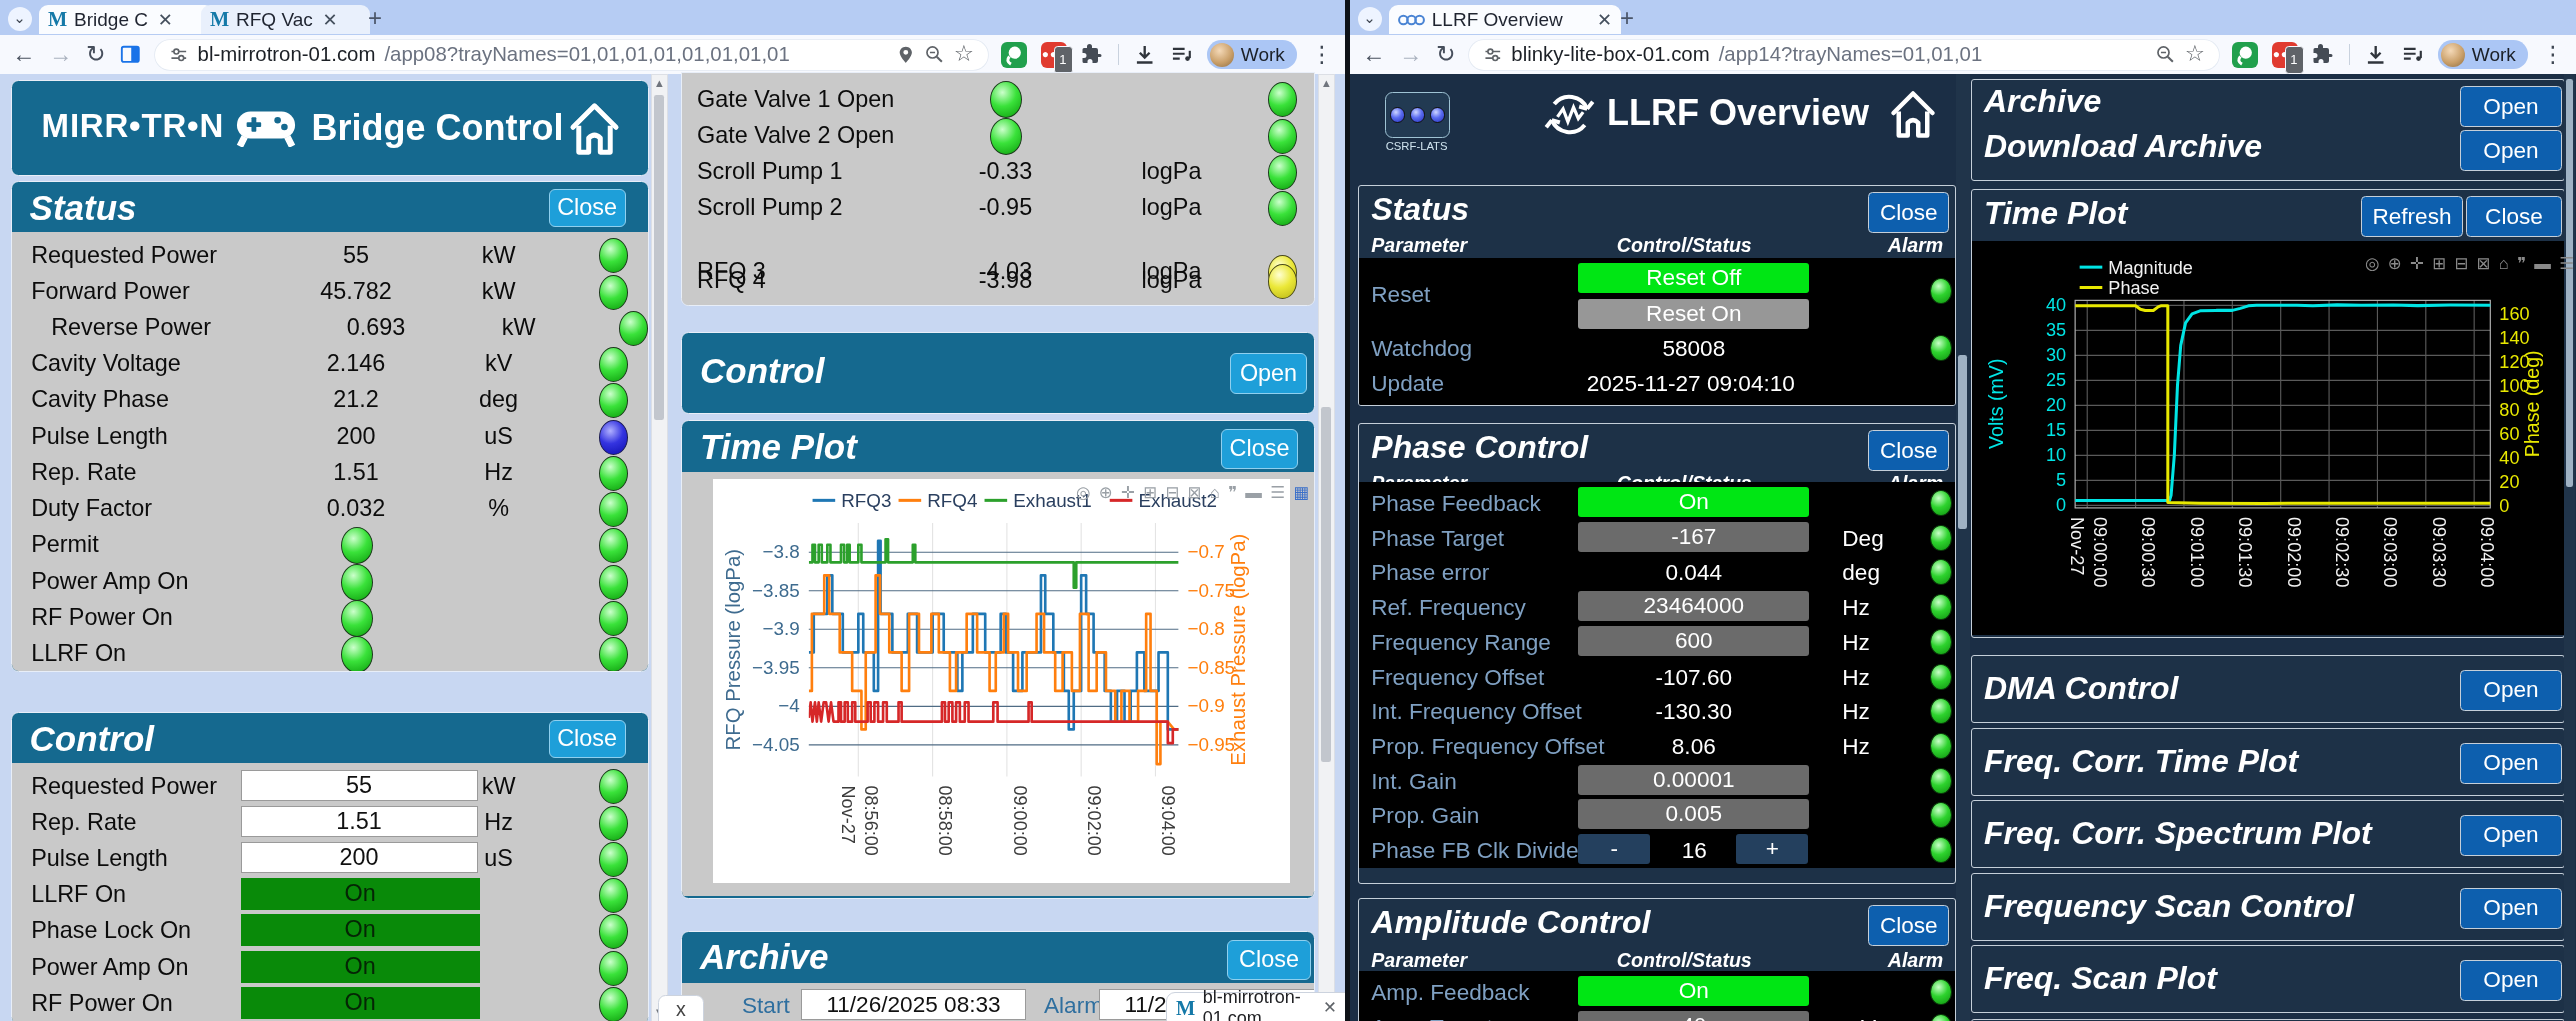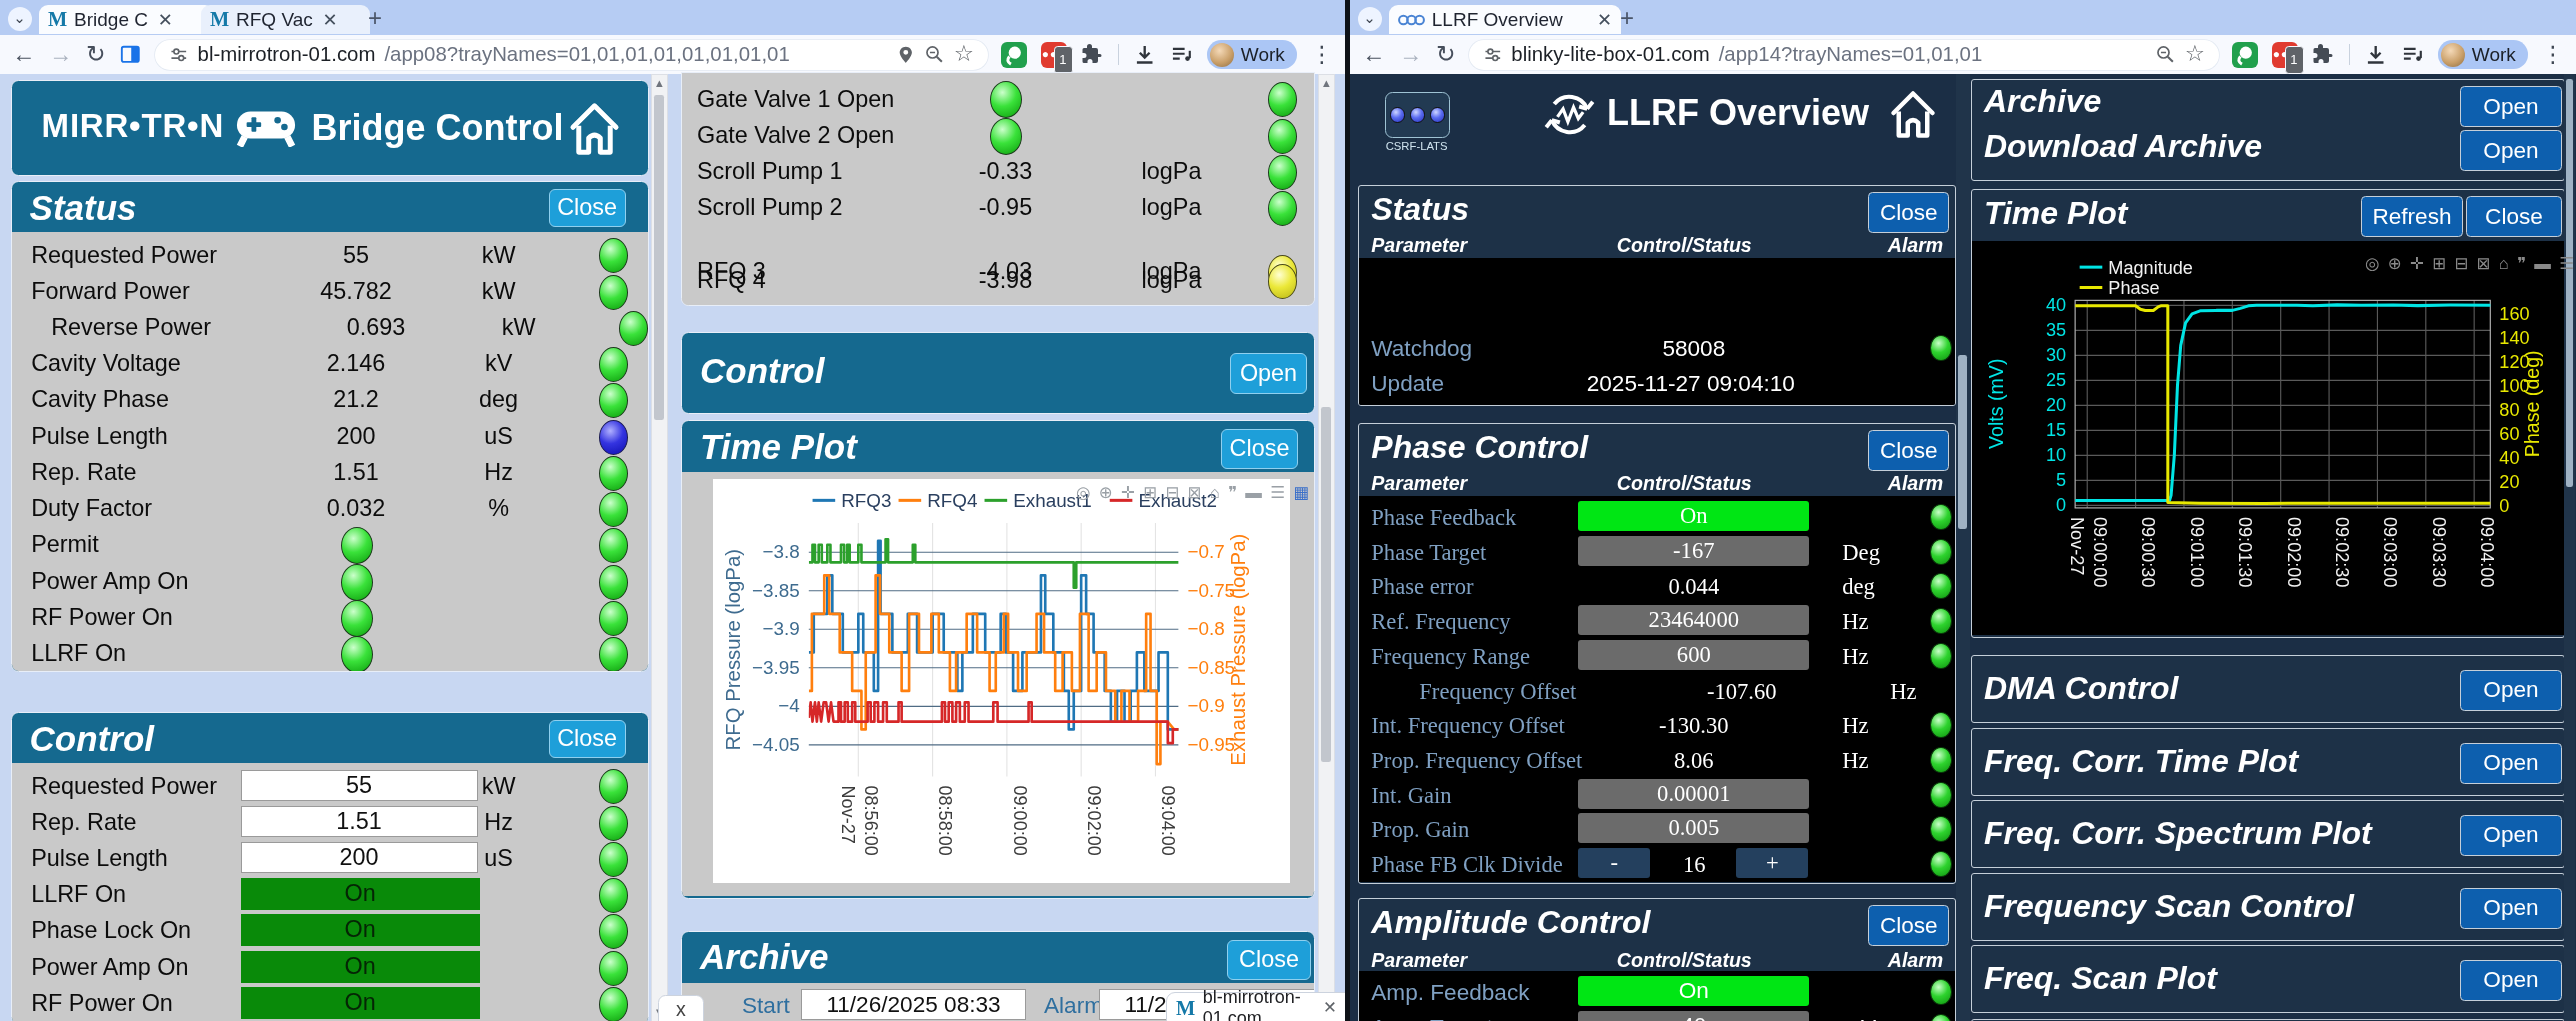--- a/index.html
+++ b/index.html
@@ -567,41 +567,47 @@
 
     <div class="rcard" style="left:8.3px;top:185px;width:596px;height:219px;">
       <span class="rtitle">Status</span>
       <div class="rbtn" style="left:509px;top:6px;width:79px;height:39px;">Close</div>
       <div class="colhdr" style="top:48px;">
         <span class="ch-p">Parameter</span>
         <span class="ch-c">Control/Status</span>
         <span class="ch-a">Alarm</span>
       </div>
       <div class="rbody" style="top:72px;height:147px;" id="r-status-body">
+          <div class="rrow" style="top: 0px; height: 72px;">
+            <div class="rlbl2" style="top: 24px;">Reset</div>
+            <div class="gbtn green" style="top: 4.5px;">Reset Off</div>
+            <div class="gbtn gray" style="top: 41px;">Reset On</div>
+            <div class="rled" style="top: 19.6px;"></div>
+          </div>
           <div class="rrow" style="top: 72px;">
             <div class="rlbl2">Watchdog</div>
             <div class="rval2">58008</div>
             <div class="rled" style="top: 5.3px;"></div>
           </div>
           <div class="rrow" style="top: 107px;">
             <div class="rlbl2">Update</div>
             <div class="rval2" style="left: 143px; width: 377px;">2025-11-27 09:04:10</div>
           </div>
         </div>
     </div>
 
     <div class="rcard" style="left:8.3px;top:423px;width:596px;height:459px;">
       <span class="rtitle">Phase Control</span>
       <div class="rbtn" style="left:509px;top:6px;width:79px;height:39px;">Close</div>
       <div class="colhdr" style="top:48px;">
         <span class="ch-p">Parameter</span>
         <span class="ch-c">Control/Status</span>
         <span class="ch-a">Alarm</span>
       </div>
-      <div class="rbody" style="top:72px;height:386px;font-family:Liberation Serif, serif;" id="r-phase-body">
+      <div class="rbody" style="top:58px;height:386px;" id="r-phase-body">
           <div class="rrow" style="top: 3px;">
             <div class="rlbl2">Phase Feedback</div>
             <div class="gbtn green">On</div>
             <div class="rled" style="top: 5.3px;"></div>
           </div>
           <div class="rrow" style="top: 38px;">
             <div class="rlbl2">Phase Target</div>
             <div class="gfield">-167</div>
             <div class="runit2">Deg</div>
             <div class="rled" style="top: 5.3px;"></div>
@@ -617,21 +623,21 @@
             <div class="gfield">23464000</div>
             <div class="runit2">Hz</div>
             <div class="rled" style="top: 5.3px;"></div>
           </div>
           <div class="rrow" style="top: 142px;">
             <div class="rlbl2">Frequency Range</div>
             <div class="gfield">600</div>
             <div class="runit2">Hz</div>
             <div class="rled" style="top: 5.3px;"></div>
           </div>
-          <div class="rrow" style="top: 177px; margin-left: 48px;">
+          <div class="rrow" style="top: 177px;">
             <div class="rlbl2">Frequency Offset</div>
             <div class="rval2">-107.60</div>
             <div class="runit2">Hz</div>
             <div class="rled" style="top: 5.3px;"></div>
           </div>
           <div class="rrow" style="top: 211px;">
             <div class="rlbl2">Int. Frequency Offset</div>
             <div class="rval2">-130.30</div>
             <div class="runit2">Hz</div>
             <div class="rled" style="top: 5.3px;"></div>

